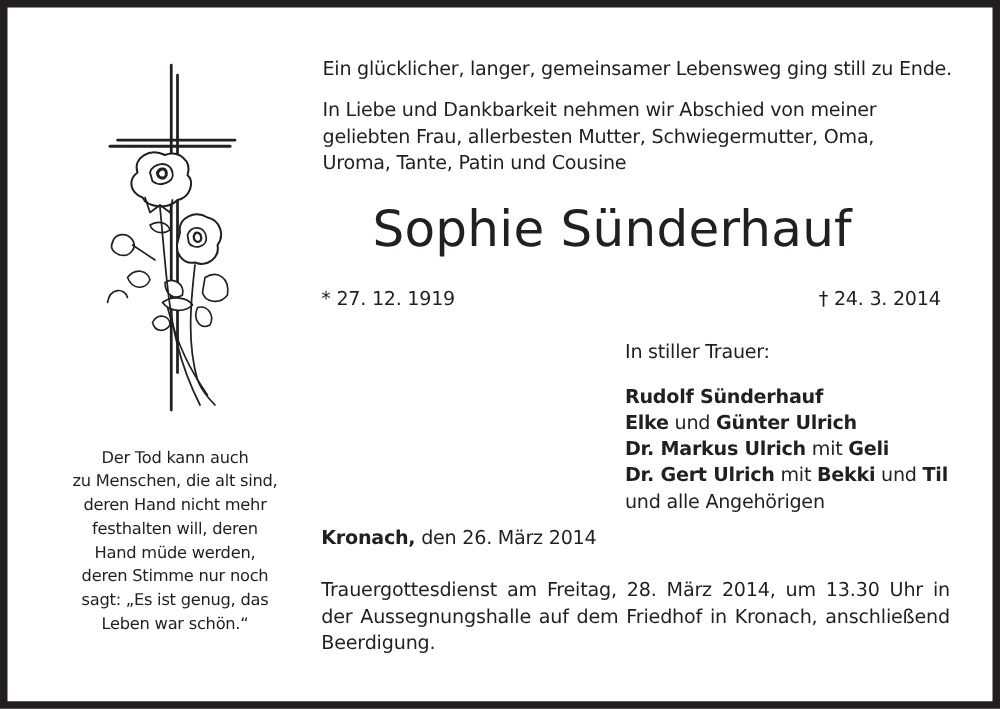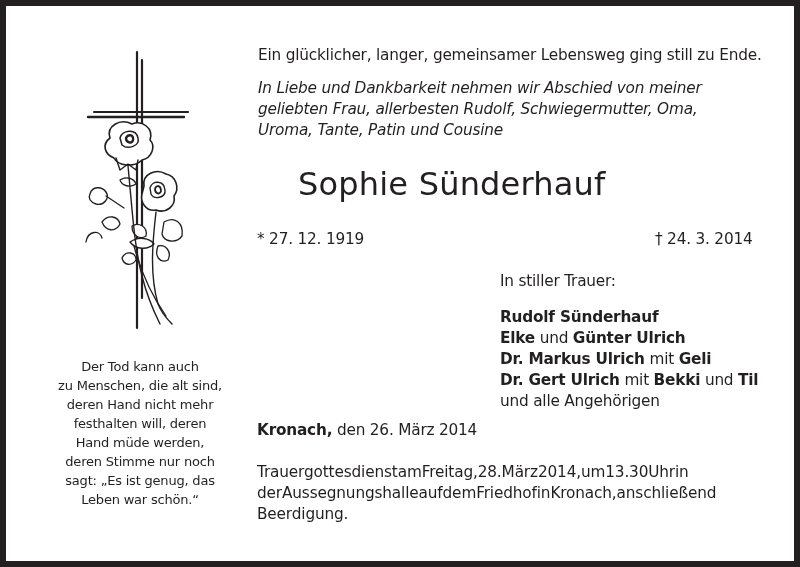--- a/index.html
+++ b/index.html
@@ -11,32 +11,32 @@
   }
   .card {
     position: absolute; left: 6px; top: 6px;
     width: 788px; height: 555px;
     background: #ffffff;
   }
   .abs { position: absolute; }
   .t { font-size: 15.3px; line-height: 21px; white-space: nowrap; letter-spacing: -0.2px; }
   .b { font-weight: bold; }
   .name {
-    font-size: 32px; line-height: 46px; font-weight: normal;
+    font-size: 40px; line-height: 46px; font-weight: normal;
     letter-spacing: 0.2px; white-space: nowrap;
   }
   .poem {
     position: absolute; left: 26px; top: 351px; width: 216px;
     text-align: center; font-size: 13px; line-height: 19px;
     letter-spacing: -0.2px;
   }
   .poem div { white-space: nowrap; }
   .service { font-size: 15.3px; line-height: 21px; letter-spacing: -0.15px; }
   .service div { white-space: nowrap; }
-  .justify { display: flex; width: 503px; }
+  .justify { display: flex; justify-content: space-between; width: 503px; }
 </style>
 </head>
 <body>
 
 <div class="card">
 
   <svg class="abs" style="left:70px; top:40px;" width="120" height="290" viewBox="0 0 120 290" fill="none" stroke="#231f20" stroke-linecap="round" stroke-linejoin="round">
 
     <line x1="61" y1="6" x2="61" y2="282" stroke-width="2.2"></line>
     <line x1="66" y1="14" x2="66" y2="252" stroke-width="2.2"></line>
@@ -65,23 +65,23 @@
 
     <path d="M54 196 C62 190 74 192 78 198 C72 204 60 204 54 196 Z" stroke-width="1.4" fill="#fff"></path>
 
     <path d="M52 120 C56 160 58 200 66 230 C72 254 80 270 84 278" stroke-width="1.4"></path>
     <path d="M80 166 C76 200 74 230 82 258 C86 268 92 274 96 278" stroke-width="1.4"></path>
     <path d="M58 200 C66 230 76 250 90 270" stroke-width="1.3"></path>
   </svg>
 
   <div class="abs t" style="left:252px; top:39px;">Ein glücklicher, langer, gemeinsamer Lebensweg ging still zu Ende.</div>
 
-  <div class="abs" style="left:252px; top:72px;font-style:italic;">
+  <div class="abs" style="left:252px; top:72px;">
     <div class="t">In Liebe und Dankbarkeit nehmen wir Abschied von meiner</div>
-    <div class="t">geliebten Frau, allerbesten Rudolf, Schwiegermutter, Oma,</div>
+    <div class="t">geliebten Frau, allerbesten Mutter, Schwiegermutter, Oma,</div>
     <div class="t">Uroma, Tante, Patin und Cousine</div>
   </div>
 
   <div class="abs name" style="left:292px; top:155px;">Sophie Sünderhauf</div>
 
   <div class="abs t" style="left:251px; top:223px;">* 27. 12. 1919</div>
   <div class="abs t" style="left:649px; top:223px;">† 24. 3. 2014</div>
 
   <div class="abs" style="left:494px; top:265px;">
     <div class="t" style="margin-bottom:15px;">In stiller Trauer:</div>

